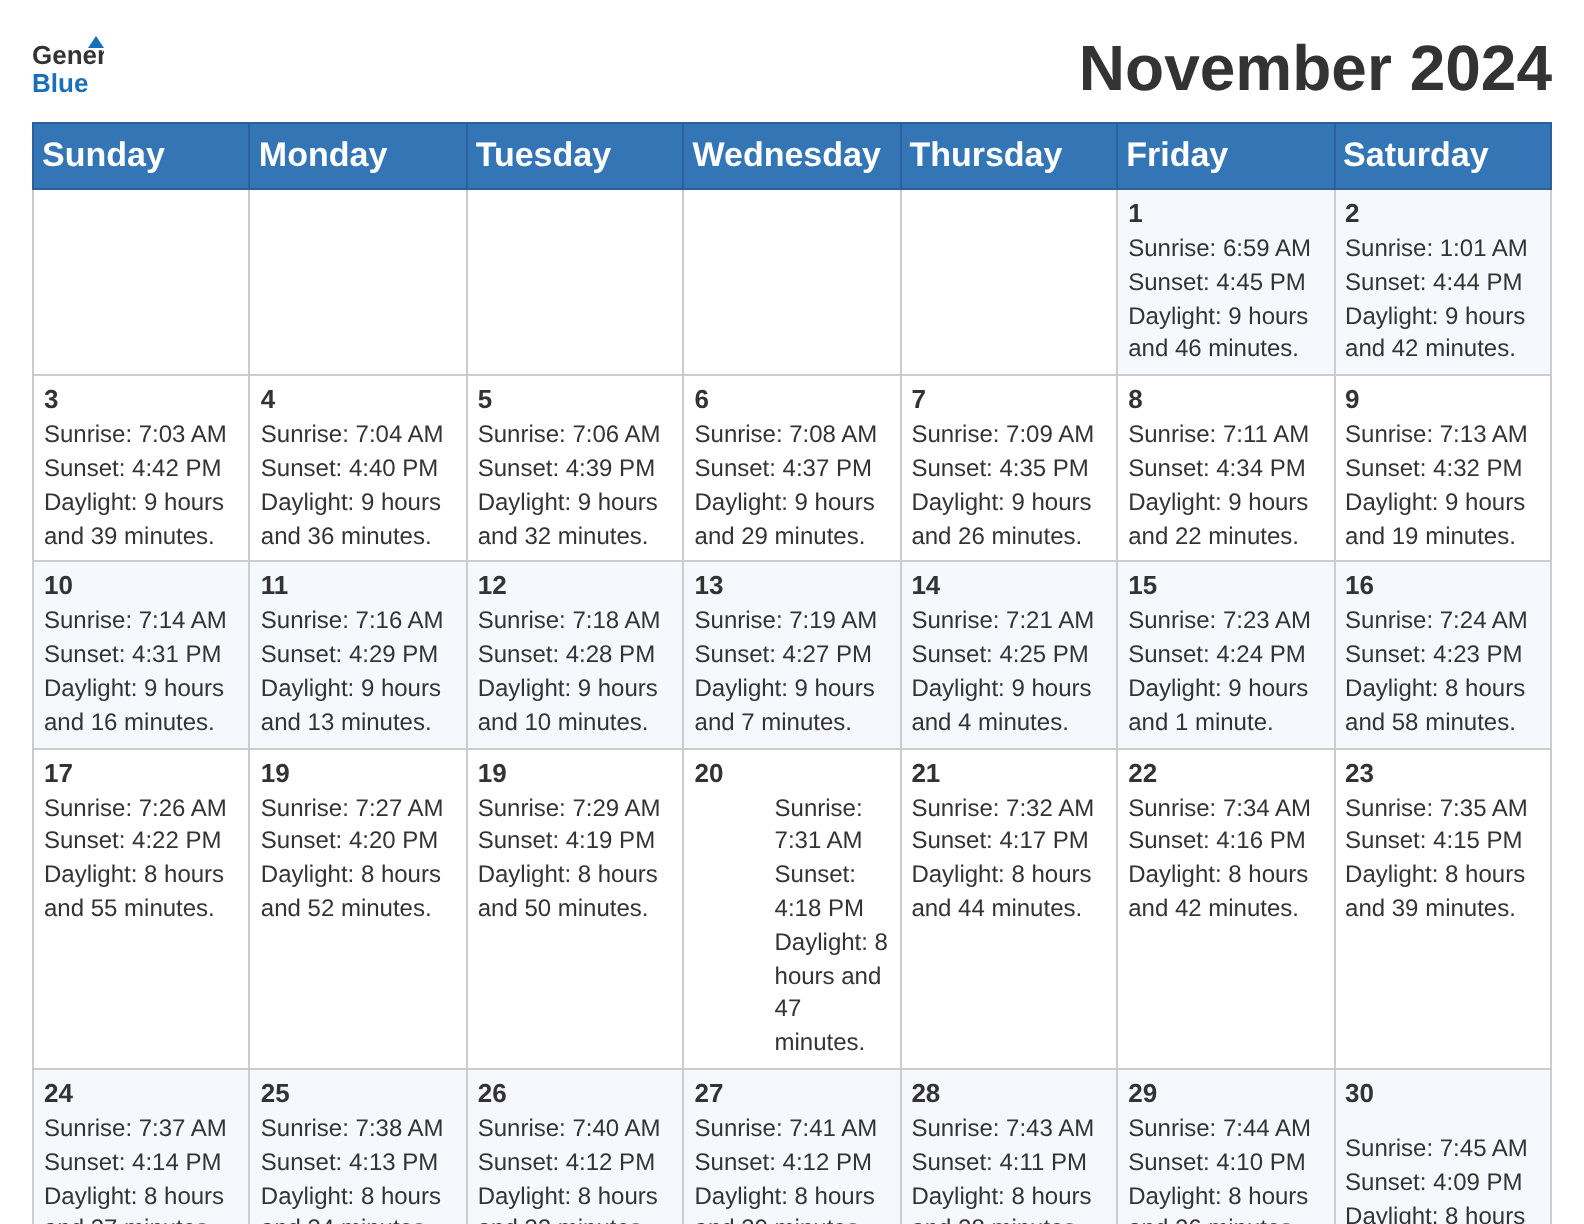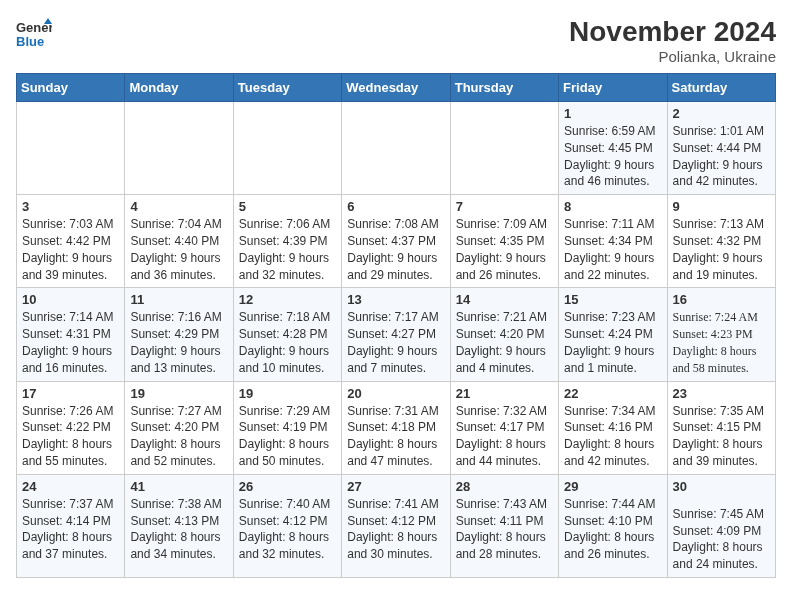--- a/index.html
+++ b/index.html
@@ -22,37 +22,37 @@
       gap: 4px;
     }
     .logo-icon {
       width: 36px;
       height: 36px;
     }
     .title-block {
       text-align: right;
     }
     .month-title {
-      font-size: 28px;
+      font-size: 32px;
       font-weight: bold;
       color: #333;
     }
     .location {
       font-size: 15px;
       color: #555;
     }
     table {
       width: 100%;
       border-collapse: collapse;
       table-layout: fixed;
     }
     thead tr th {
       background-color: #3476b5;
       color: #fff;
-      font-size: 13px;
+      font-size: 17px;
       font-weight: bold;
       padding: 6px 4px;
       text-align: left;
       border: 1px solid #2a5f9a;
     }
     tbody tr td {
       vertical-align: top;
       border: 1px solid #ccc;
       padding: 4px 5px;
       font-size: 10.5px;
@@ -85,21 +85,20 @@
 <div class="header">
   <div class="logo">
     <svg class="logo-icon" viewBox="0 0 36 36">
       <text x="0" y="16" font-size="13" font-weight="bold" fill="#333">General</text>
       <text x="0" y="30" font-size="13" font-weight="bold" fill="#1a6fba">Blue</text>
       <polygon points="28,8 36,8 32,2" fill="#1a6fba"></polygon>
     </svg>
   </div>
   <div class="title-block">
     <div class="month-title">November 2024</div>
-    <div class="location">Polianka, Ukraine</div>
   </div>
 </div>
 
 <table>
   <thead>
     <tr id="thead-row">
         <th>Sunday</th>
         <th>Monday</th>
         <th>Tuesday</th>
         <th>Wednesday</th>
@@ -186,39 +185,39 @@
 Daylight: 9 hours and 13 minutes.</div>
         </td>
         <td>
           <span class="day-num">12</span>
           <div class="day-info" style="white-space: pre-line;">Sunrise: 7:18 AM
 Sunset: 4:28 PM
 Daylight: 9 hours and 10 minutes.</div>
         </td>
         <td>
           <span class="day-num">13</span>
-          <div class="day-info" style="white-space: pre-line;">Sunrise: 7:17 AM
+          <div class="day-info" style="white-space: pre-line;">Sunrise: 7:19 AM
 Sunset: 4:27 PM
 Daylight: 9 hours and 7 minutes.</div>
         </td>
         <td>
           <span class="day-num">14</span>
           <div class="day-info" style="white-space: pre-line;">Sunrise: 7:21 AM
-Sunset: 4:20 PM
+Sunset: 4:25 PM
 Daylight: 9 hours and 4 minutes.</div>
         </td>
         <td>
           <span class="day-num">15</span>
           <div class="day-info" style="white-space: pre-line;">Sunrise: 7:23 AM
 Sunset: 4:24 PM
 Daylight: 9 hours and 1 minute.</div>
         </td>
         <td>
           <span class="day-num">16</span>
-          <div class="day-info" style="white-space: pre-line; font-family: Liberation Serif, serif;">Sunrise: 7:24 AM
+          <div class="day-info" style="white-space: pre-line;">Sunrise: 7:24 AM
 Sunset: 4:23 PM
 Daylight: 8 hours and 58 minutes.</div>
         </td>
       </tr>
       <tr>
         <td>
           <span class="day-num">17</span>
           <div class="day-info" style="white-space: pre-line;">Sunrise: 7:26 AM
 Sunset: 4:22 PM
 Daylight: 8 hours and 55 minutes.</div>
@@ -230,21 +229,21 @@
 Daylight: 8 hours and 52 minutes.</div>
         </td>
         <td>
           <span class="day-num">19</span>
           <div class="day-info" style="white-space: pre-line;">Sunrise: 7:29 AM
 Sunset: 4:19 PM
 Daylight: 8 hours and 50 minutes.</div>
         </td>
         <td>
           <span class="day-num">20</span>
-          <div class="day-info" style="white-space: pre-line;">Sunrise: 7:31 AM
+          <div class="day-info" style="white-space: pre-line; margin-left: 40px;">Sunrise: 7:31 AM
 Sunset: 4:18 PM
 Daylight: 8 hours and 47 minutes.</div>
         </td>
         <td>
           <span class="day-num">21</span>
           <div class="day-info" style="white-space: pre-line;">Sunrise: 7:32 AM
 Sunset: 4:17 PM
 Daylight: 8 hours and 44 minutes.</div>
         </td>
         <td>
@@ -261,21 +260,21 @@
         </td>
       </tr>
       <tr>
         <td>
           <span class="day-num">24</span>
           <div class="day-info" style="white-space: pre-line;">Sunrise: 7:37 AM
 Sunset: 4:14 PM
 Daylight: 8 hours and 37 minutes.</div>
         </td>
         <td>
-          <span class="day-num">41</span>
+          <span class="day-num">25</span>
           <div class="day-info" style="white-space: pre-line;">Sunrise: 7:38 AM
 Sunset: 4:13 PM
 Daylight: 8 hours and 34 minutes.</div>
         </td>
         <td>
           <span class="day-num">26</span>
           <div class="day-info" style="white-space: pre-line;">Sunrise: 7:40 AM
 Sunset: 4:12 PM
 Daylight: 8 hours and 32 minutes.</div>
         </td>

